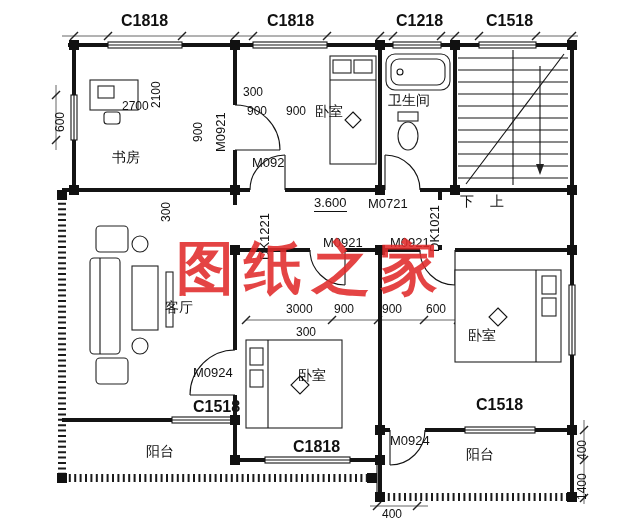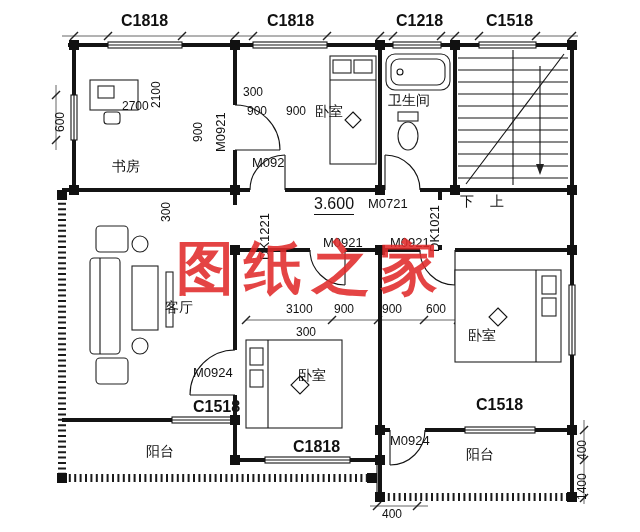--- a/index.html
+++ b/index.html
@@ -22,21 +22,21 @@
     position:absolute;
     color:#111;
     font-size:12px;
     line-height:1;
     white-space:nowrap;
   }
   .code{font-size:13px;}
   .room{font-size:14px;}
   .win{font-size:16px;font-weight:bold;}
   .vert{transform:rotate(-90deg);transform-origin:0 0;}
-  .level{border-bottom:1.4px solid #111;padding-bottom:2px;font-size:16px;}
+  .level{border-bottom:1.4px solid #111;padding-bottom:2px;font-size:13px;}
   #watermark{
     position:absolute;
     left:176px;top:230px;
     font-size:58px;
     font-weight:600;
     letter-spacing:10px;
     color:rgba(224,42,42,0.88);
     white-space:nowrap;
     pointer-events:none;
   }
@@ -274,21 +274,21 @@
   </svg>
 
   <span class="lbl win" style="left:121px;top:13px">C1818</span>
   <span class="lbl win" style="left:267px;top:13px">C1818</span>
   <span class="lbl win" style="left:396px;top:13px">C1218</span>
   <span class="lbl win" style="left:486px;top:13px">C1518</span>
 
   <span class="lbl vert" style="left:54px;top:132px">600</span>
   <span class="lbl" style="left:122px;top:100px">2700</span>
   <span class="lbl vert" style="left:150px;top:108px">2100</span>
-  <span class="lbl room" style="left:112px;top:159px">书房</span>
+  <span class="lbl room" style="left:112px;top:150px">书房</span>
   <span class="lbl vert" style="left:192px;top:142px">900</span>
   <span class="lbl vert code" style="left:214px;top:152px">M0921</span>
 
   <span class="lbl" style="left:243px;top:86px">300</span>
   <span class="lbl" style="left:247px;top:105px">900</span>
   <span class="lbl" style="left:286px;top:105px">900</span>
   <span class="lbl room" style="left:315px;top:104px">卧室</span>
   <span class="lbl code" style="left:252px;top:156px">M092</span>
 
   <span class="lbl room" style="left:388px;top:93px">卫生间</span>
@@ -299,21 +299,21 @@
   <span class="lbl vert" style="left:160px;top:222px">300</span>
   <span class="lbl level" style="left:314px;top:196px">3.600</span>
   <span class="lbl code" style="left:368px;top:197px">M0721</span>
   <span class="lbl vert code" style="left:258px;top:260px">DK1221</span>
   <span class="lbl vert code" style="left:428px;top:252px">DK1021</span>
   <span class="lbl code" style="left:323px;top:236px">M0921</span>
   <span class="lbl code" style="left:390px;top:236px">M0921</span>
 
   <span class="lbl room" style="left:165px;top:300px">客厅</span>
 
-  <span class="lbl" style="left:286px;top:303px">3100</span>
+  <span class="lbl" style="left:286px;top:303px">3000</span>
   <span class="lbl" style="left:334px;top:303px">900</span>
   <span class="lbl" style="left:382px;top:303px">900</span>
   <span class="lbl" style="left:426px;top:303px">600</span>
   <span class="lbl" style="left:296px;top:326px">300</span>
 
   <span class="lbl room" style="left:468px;top:328px">卧室</span>
 
   <span class="lbl code" style="left:193px;top:366px">M0924</span>
   <span class="lbl room" style="left:298px;top:368px">卧室</span>
 

